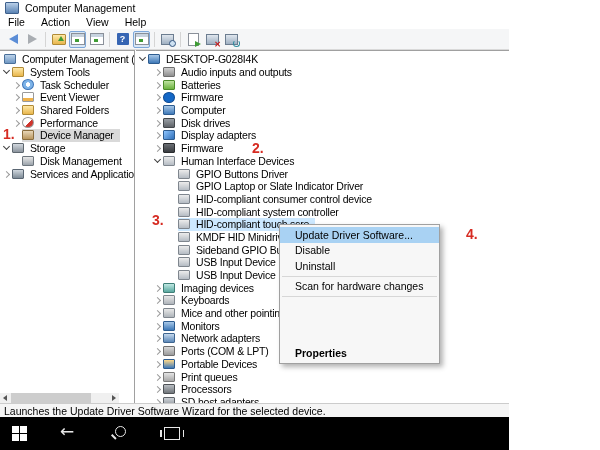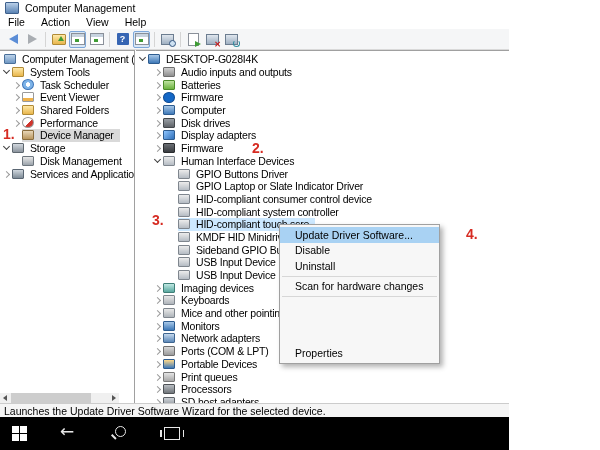--- a/index.html
+++ b/index.html
@@ -96,21 +96,21 @@
   .hs-thumb{position:absolute;left:11px;top:0;width:80px;height:10px;background:#cdcdcd;}
 
   
   .actions-header{height:13px;display:flex;align-items:center;font-size:10.5px;font-weight:bold;padding-left:4px;border-bottom:1px solid #d0d0d0;}
   .actions-item{height:13px;display:flex;align-items:center;font-size:10.5px;padding-left:4px;background:linear-gradient(#e4f1fb,#bfddf5);}
 
   
   .ctx{position:absolute;left:279px;top:224px;width:161px;background:#f7f7f7;border:1px solid #a0a0a0;box-shadow:3px 3px 5px rgba(0,0,0,0.3);padding:2px 0;box-sizing:border-box;z-index:20;}
   .ctx-item{height:15.5px;display:flex;align-items:center;font-size:10.5px;padding-left:15px;}
   .ctx-item.hl{background:#a9d2f3;}
-  .ctx-item.bold{font-weight:normal;margin-top:48px;}
+  .ctx-item.bold{font-weight:bold;margin-top:48px;}
   .ctx-sep{height:1px;background:#d7d7d7;margin:2px 2px;}
 
   
   .statusbar{position:absolute;left:0;top:403px;width:600px;height:14px;background:#f5f5f5;border-top:1px solid #cccccc;display:flex;align-items:center;font-size:10.5px;padding-left:4px;box-sizing:border-box;}
 
   
   .ann{position:absolute;color:#d62b22;font-size:14px;font-weight:bold;z-index:30;font-family:"Liberation Sans",sans-serif;}
 
   
   .taskbar{position:absolute;left:0;top:417px;width:600px;height:33px;background:#000;}

